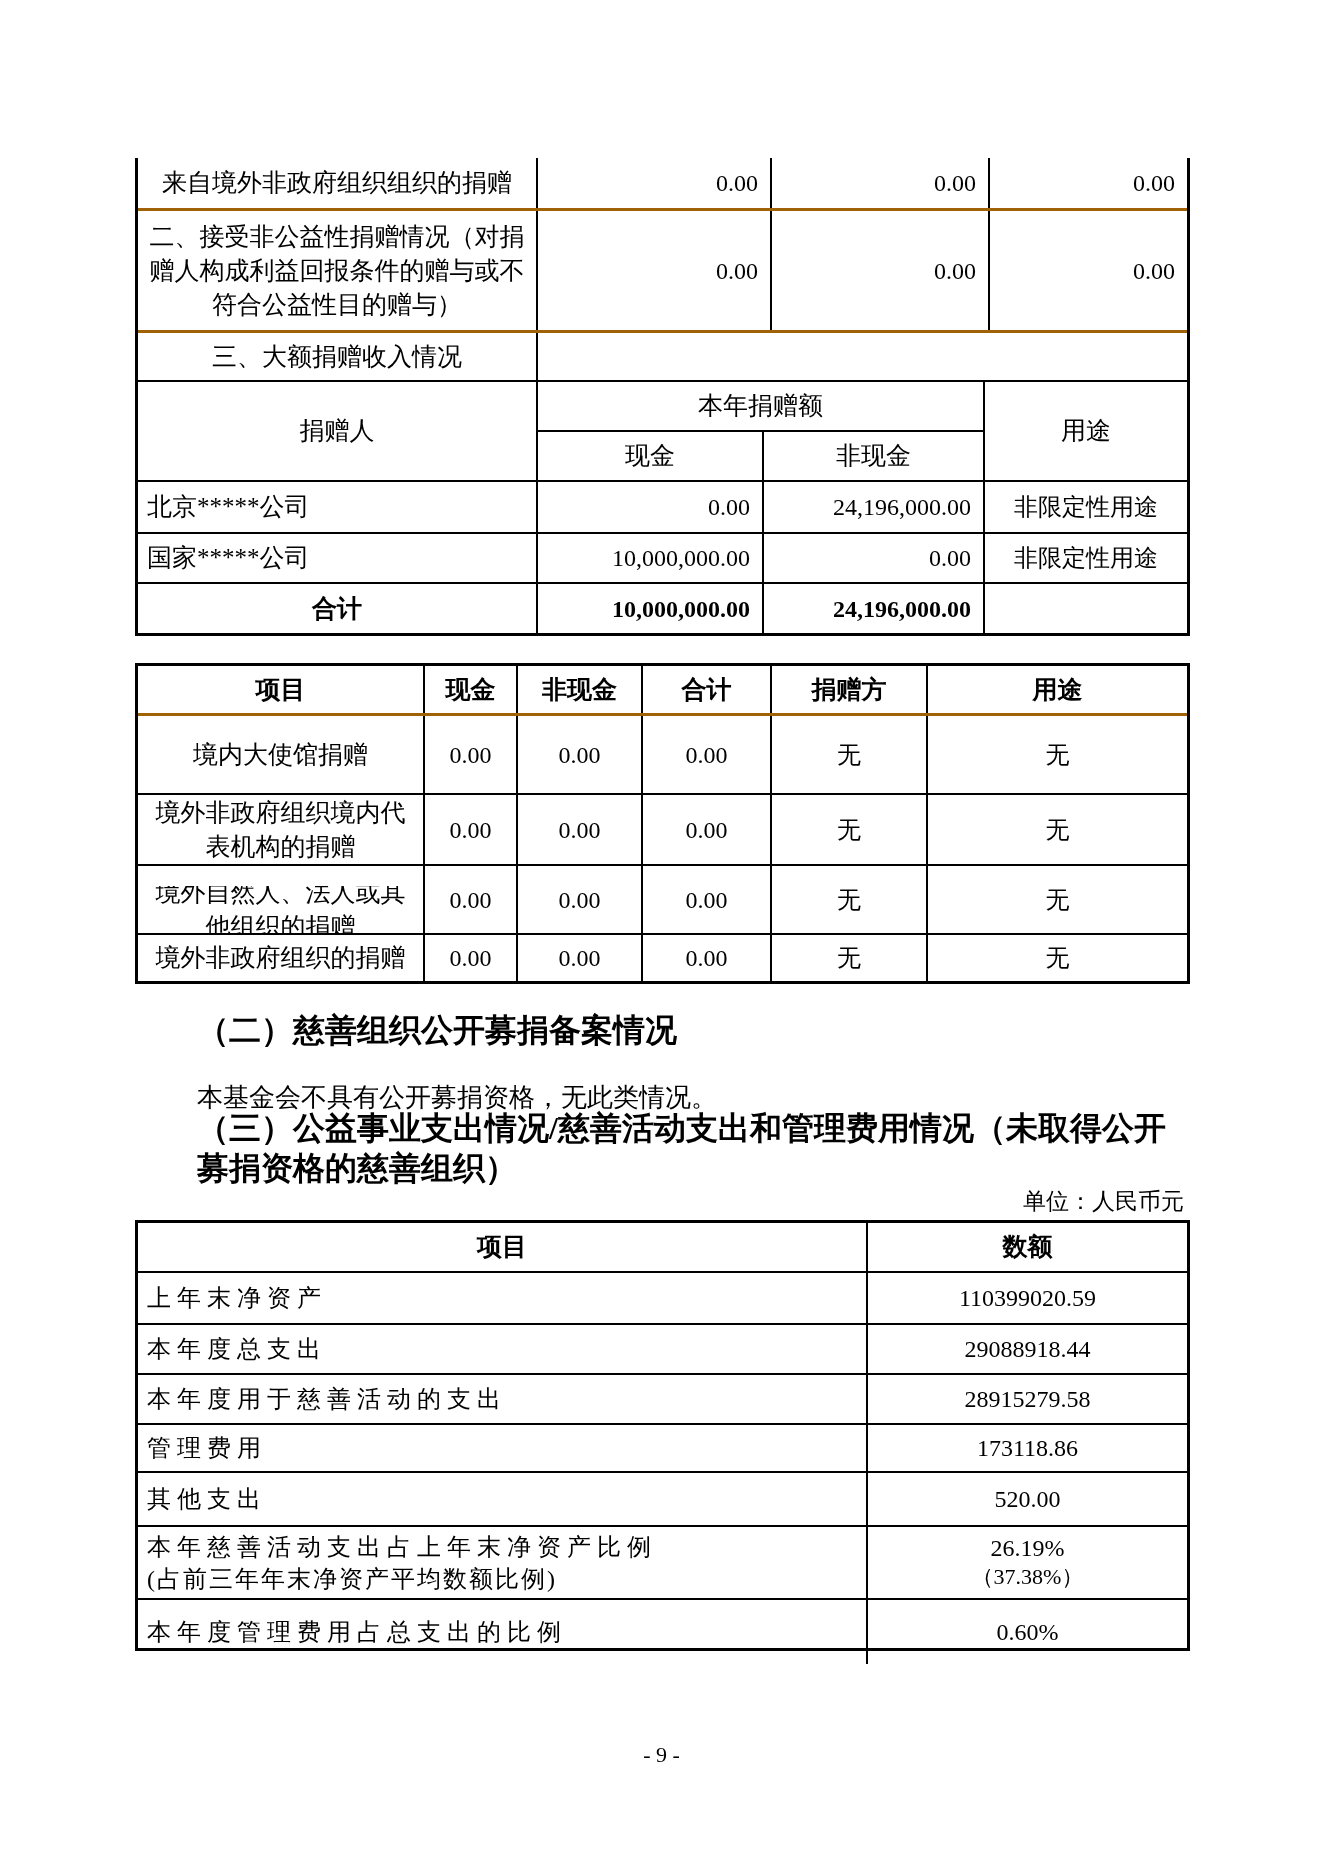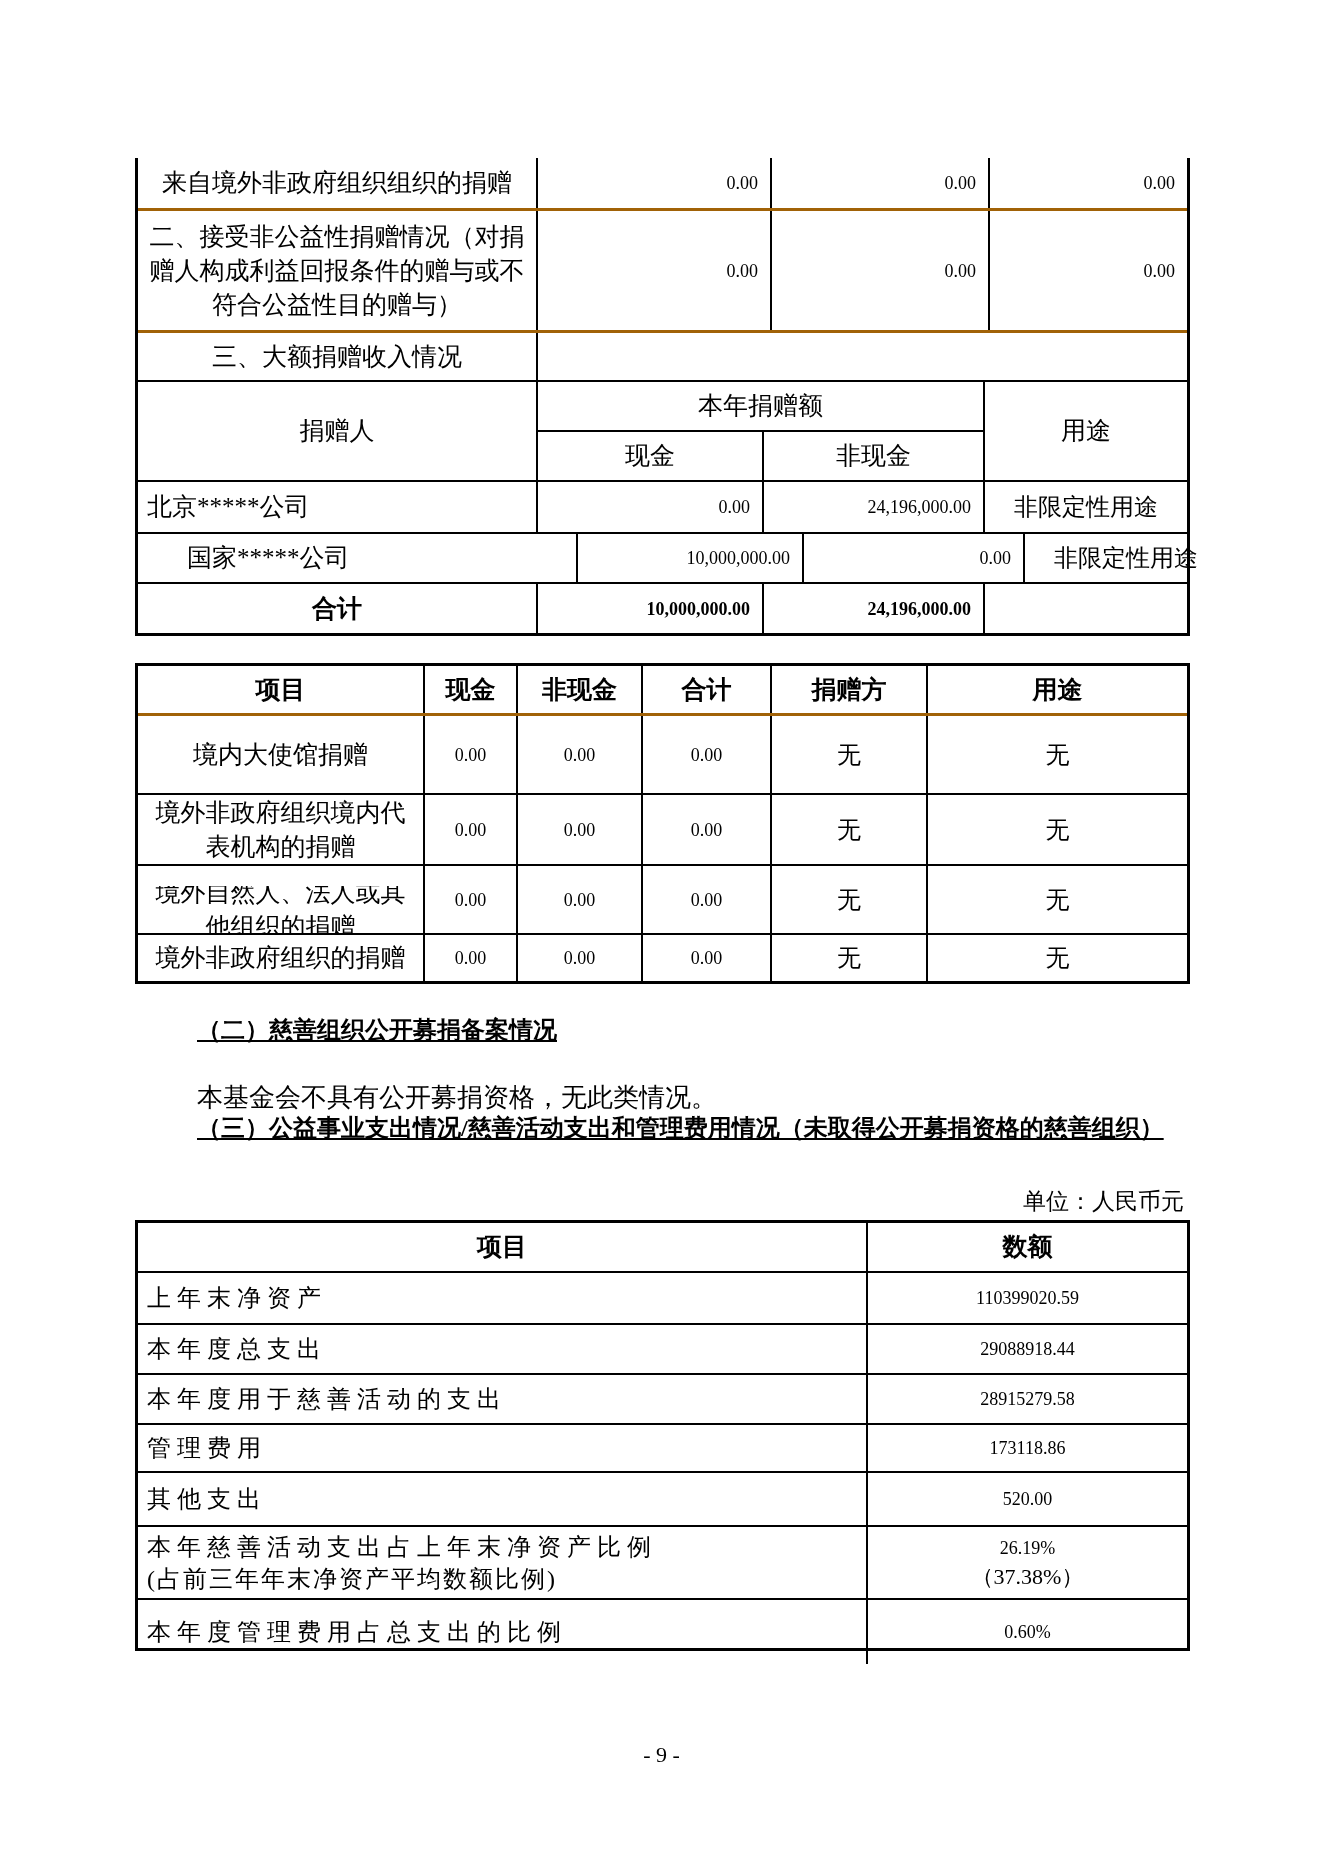--- a/index.html
+++ b/index.html
@@ -14,26 +14,26 @@
   .tbl.no-top{border-top:none;}
   .trow{display:flex;box-sizing:border-box;border-top:2px solid #000;flex:0 0 auto;}
   .trow.first{border-top:none;}
   .trow.thick{border-top:3px solid #a16207;}
   .tc{box-sizing:border-box;display:flex;align-items:center;justify-content:center;
       border-left:2px solid #000;overflow:hidden;}
   .tc.firstc{border-left:none;}
   
   .cjk{font-size:25px;line-height:34px;text-align:center;}
   .cjk-sm{font-size:24px;line-height:32px;text-align:center;}
-  .num{font-size:18px;line-height:28px;}
+  .num{font-size:24px;line-height:28px;}
   .right{justify-content:flex-end;padding-right:12px;}
   .left{justify-content:flex-start;padding-left:9px;text-align:left;}
   .bold{font-weight:bold;}
   .t3label{font-size:24px;letter-spacing:6px;line-height:32px;text-align:left;}
-  .heading{font-size:24px;font-weight:bold;line-height:40px;text-decoration:underline;}
+  .heading{font-size:32px;font-weight:bold;line-height:40px;}
   .bodytext{font-size:26px;line-height:36px;}
   .unitnote{font-size:23px;text-align:right;}
   .pagenum{font-size:22px;text-align:center;}
   .vstack{display:flex;flex-direction:column;align-items:center;justify-content:center;}
 </style>
 </head>
 <body>
 
 <div class="page">
 
@@ -71,21 +71,21 @@
     </div>
 
     <div class="trow" style="height:52px;">
       <div class="tc firstc cjk left" style="flex:0 0 398px;">北京*****公司</div>
       <div class="tc num right" style="flex:0 0 226px;">0.00</div>
       <div class="tc num right" style="flex:0 0 221px;">24,196,000.00</div>
       <div class="tc cjk-sm" style="flex:0 0 204px;">非限定性用途</div>
     </div>
 
     <div class="trow" style="height:50px;">
-      <div class="tc firstc cjk left" style="flex:0 0 398px;margin-left:40px;">国家*****公司</div>
+      <div class="tc firstc cjk left" style="flex:0 0 398px;">国家*****公司</div>
       <div class="tc num right" style="flex:0 0 226px;">10,000,000.00</div>
       <div class="tc num right" style="flex:0 0 221px;">0.00</div>
       <div class="tc cjk-sm" style="flex:0 0 204px;">非限定性用途</div>
     </div>
 
     <div class="trow" style="height:51px;">
       <div class="tc firstc cjk bold" style="flex:0 0 398px;">合计</div>
       <div class="tc num right bold" style="flex:0 0 226px;">10,000,000.00</div>
       <div class="tc num right bold" style="flex:0 0 221px;">24,196,000.00</div>
       <div class="tc" style="flex:0 0 204px;"></div>

